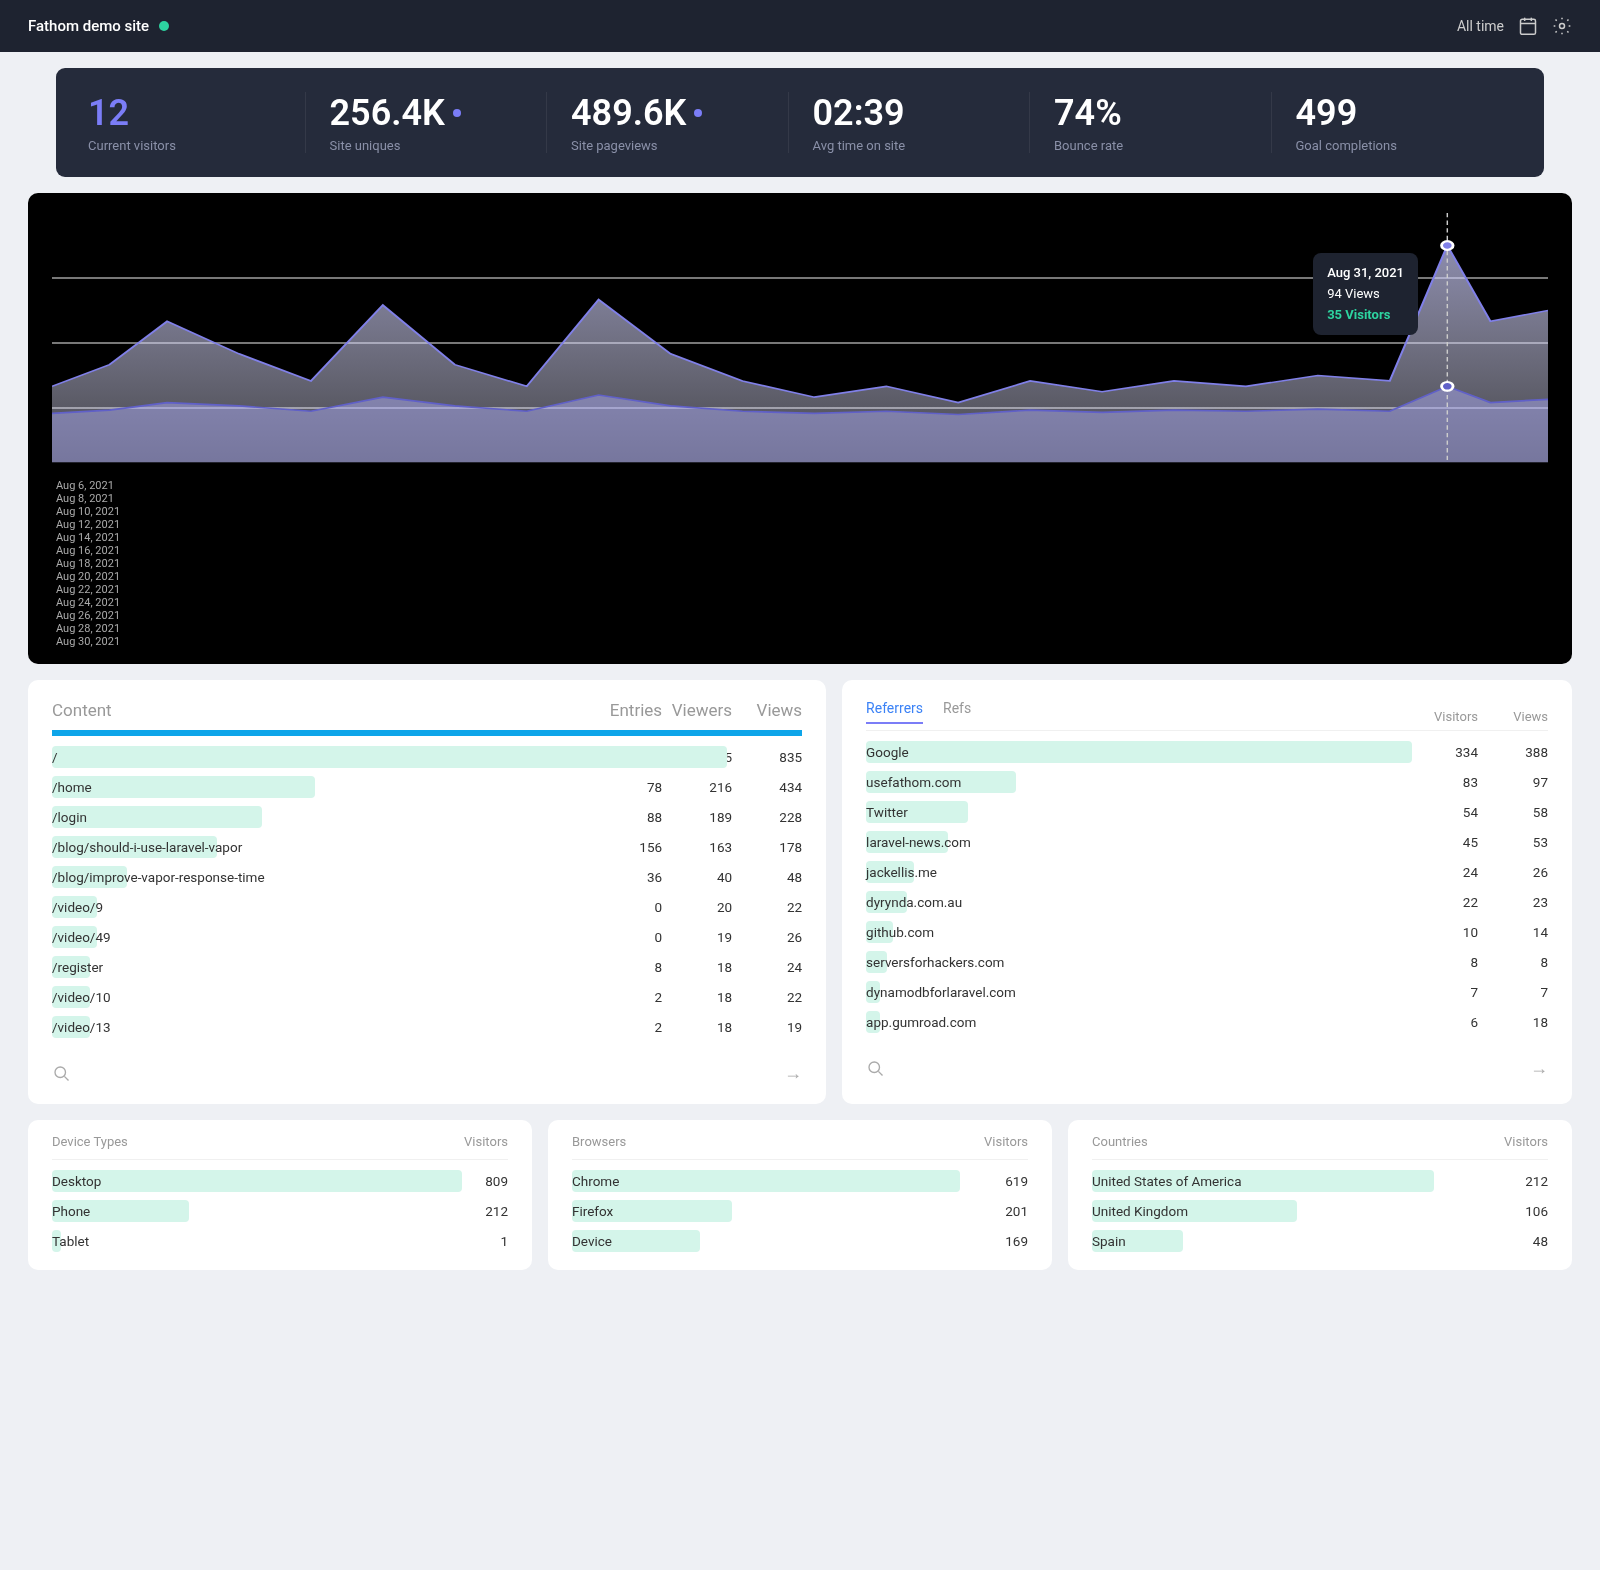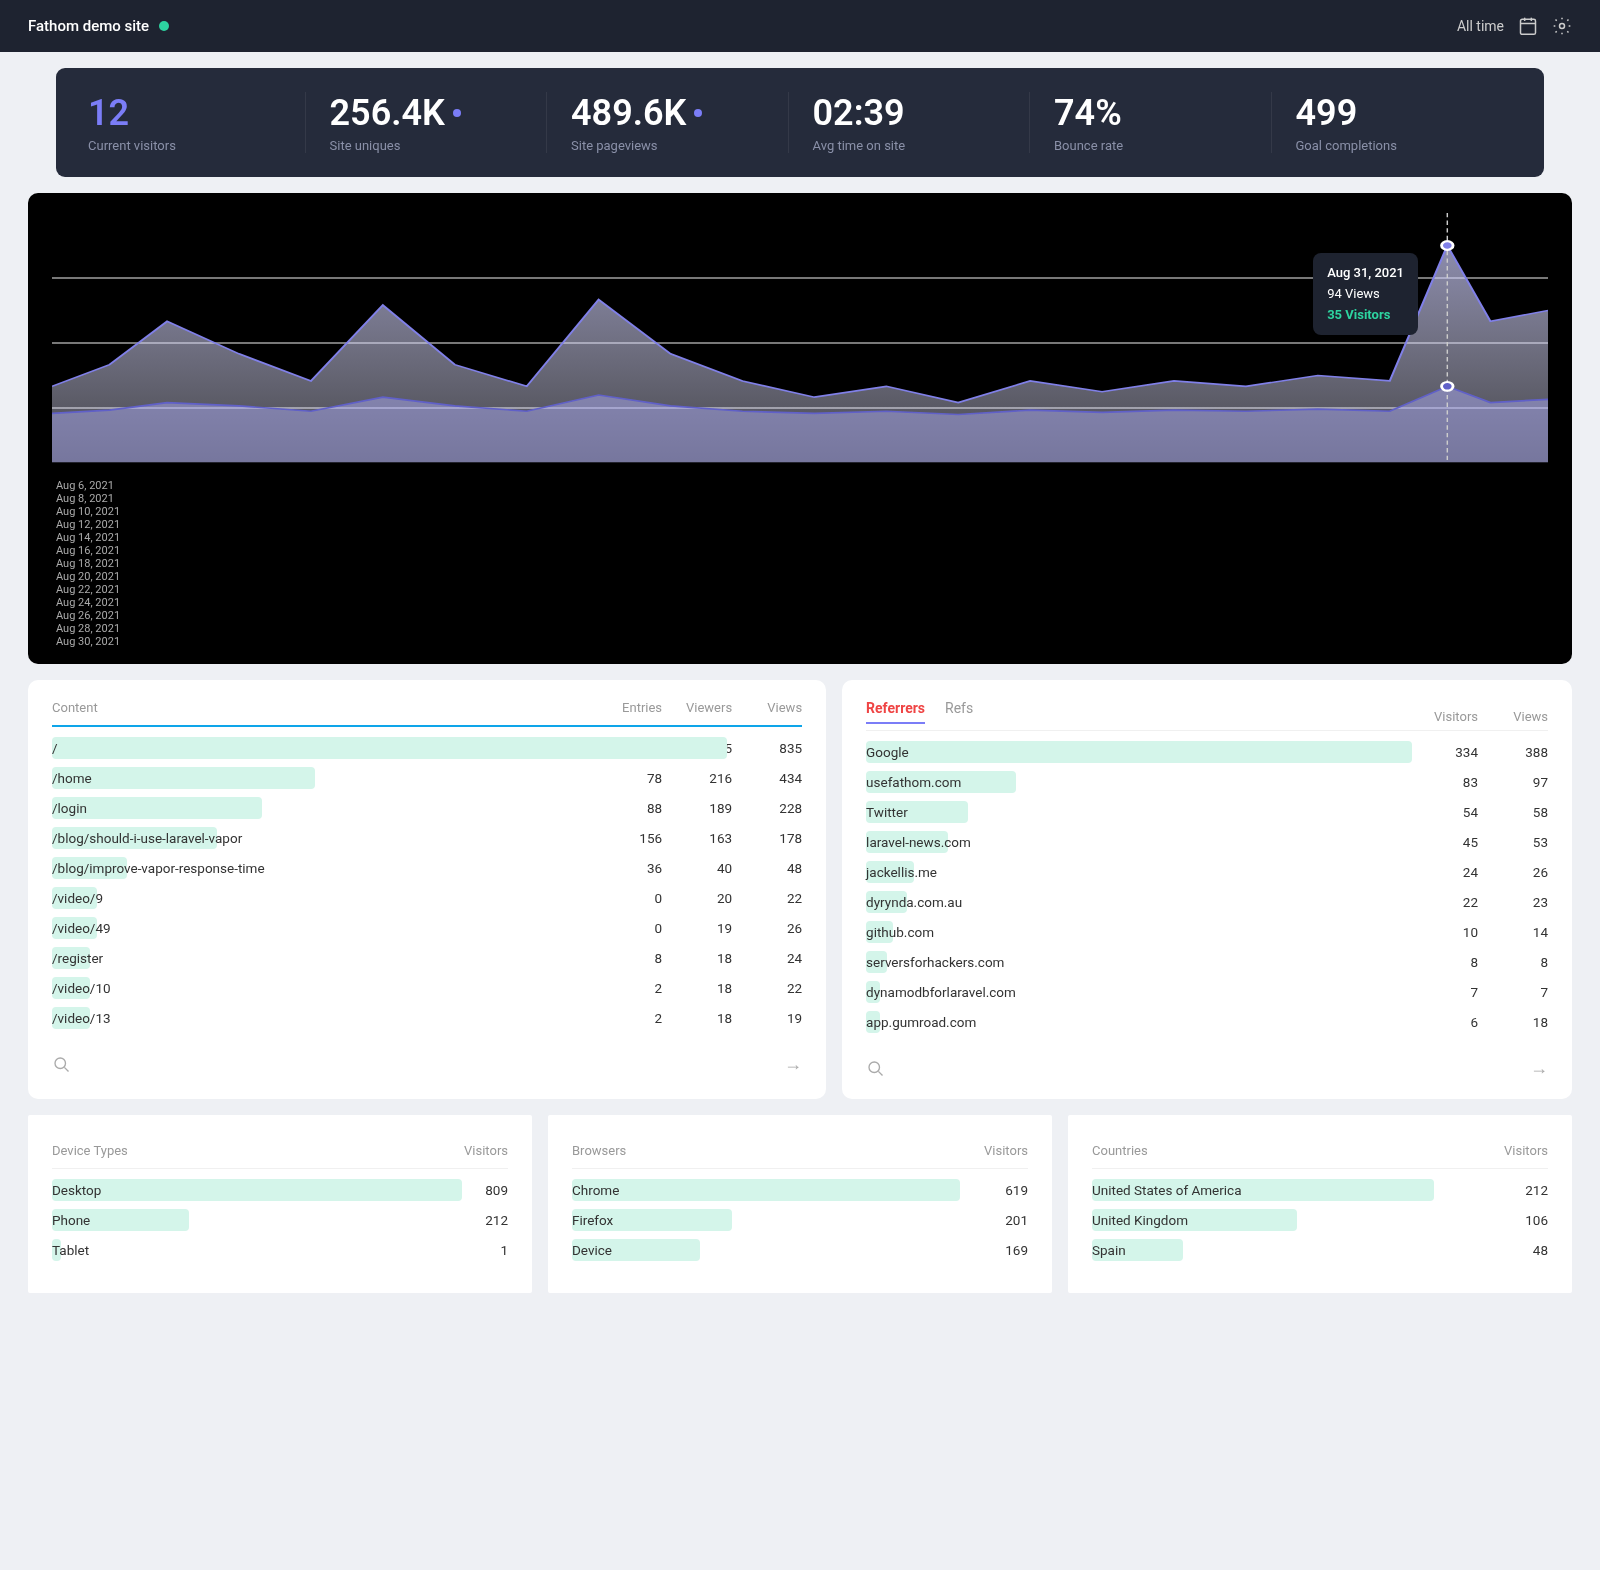--- a/index.html
+++ b/index.html
@@ -143,23 +143,23 @@
       padding: 20px 24px;
     }
     .panel-left { flex: 1.1; }
     .panel-right { flex: 1; }
 
     
     .table-header {
       display: flex;
       justify-content: space-between;
       color: #999;
-      font-size: 13px;
+      font-size: 17px;
       padding-bottom: 10px;
-      border-bottom: 2px solid #0ea5e9;
+      border-bottom: 6px solid #0ea5e9;
       margin-bottom: 6px;
     }
     .table-header-content { flex: 1; }
     .table-header-nums {
       display: flex;
       gap: 0;
     }
     .col-num {
       width: 70px;
       text-align: right;
@@ -212,36 +212,36 @@
       border-bottom: 1px solid #f0f0f0;
       margin-bottom: 6px;
     }
     .ref-tab {
       font-size: 14px;
       cursor: pointer;
       padding-bottom: 6px;
       color: #999;
     }
     .ref-tab.active {
-      color: #ef4444;
-      font-weight: 700;
+      color: #3b82f6;
+      font-weight: 400;
       border-bottom: 2px solid #7b7df7;
       text-align: right;
     }
 
     
     .bottom-panels {
       display: flex;
       gap: 16px;
     }
     .bottom-panel {
       flex: 1;
       background: #fff;
-      border-radius: 2px;
-      padding: 28px 24px;
+      border-radius: 10px;
+      padding: 14px 24px;
     }
 
     
     .icon-svg {
       width: 18px; height: 18px;
       stroke: #aaa;
       fill: none;
       stroke-width: 1.8;
     }
     .arrow-icon {

